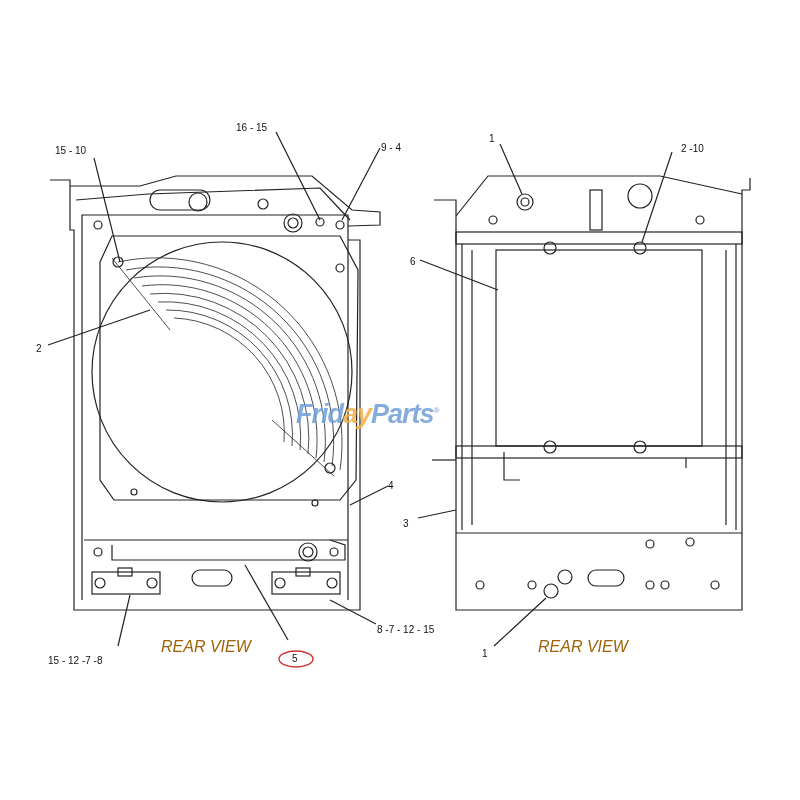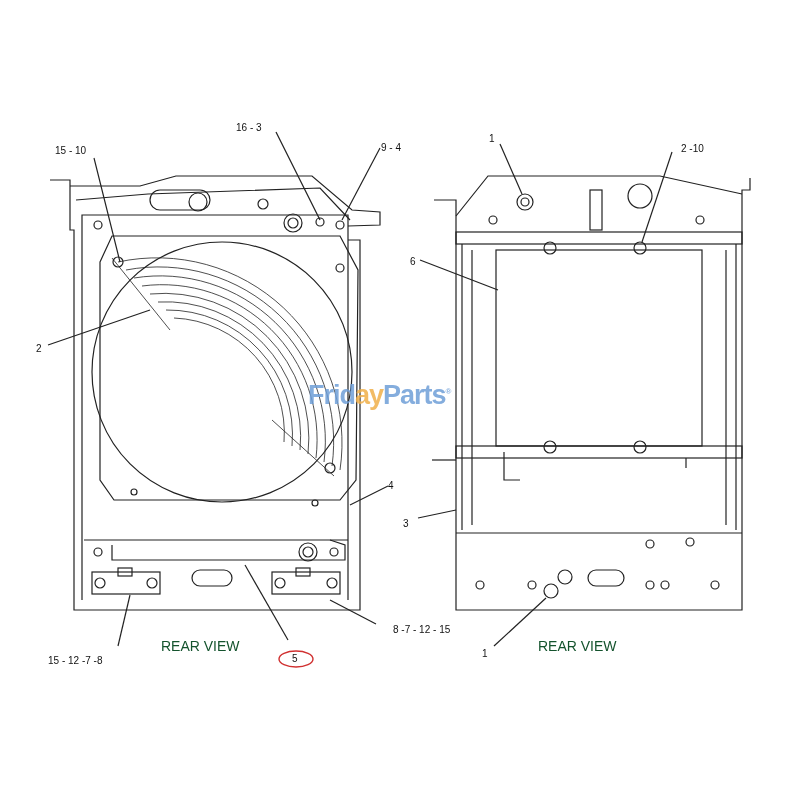--- a/index.html
+++ b/index.html
@@ -1,20 +1,20 @@
 <!DOCTYPE html>
 <html><head>
 <meta charset="utf-8">
 <style>
   html, body { margin:0; padding:0; background:#ffffff; }
   body { width:800px; height:800px; position:relative; overflow:hidden; font-family:"Liberation Sans", sans-serif; }
   svg { position:absolute; left:0; top:0; }
   .lbl { position:absolute; font-size:10px; color:#111; white-space:nowrap; }
-  .view { position:absolute; font-size:14px; color:#14532d; white-space:nowrap; }
-  .wm { position:absolute; left:296px; top:380px; font-size:27px; font-weight:bold; color:#6f9fd8; opacity:.85; letter-spacing:-1px;margin-left:12px; }
+  .view { position:absolute; font-size:16px; color:#a16207; white-space:nowrap;font-style:italic; }
+  .wm { position:absolute; left:296px; top:399px; font-size:27px; font-weight:bold; font-style:italic; color:#6f9fd8; opacity:.85; letter-spacing:-1px; }
   .wm .y { color:#f0b04a; }
 </style>
 </head>
 <body>
 
 <svg width="800" height="800" viewBox="0 0 800 800" fill="none" stroke="#222" stroke-width="1.2">
 
   <g>
     <path d="M50 180 L70 180 L70 230 L74 230 L74 610 L360 610 L360 240 L348 240"></path>
     <path d="M70 186 L140 186 L176 176 L312 176 L352 210 L380 212 L380 225 L348 226"></path>
@@ -119,25 +119,25 @@
       <path d="M494 646 L546 598"></path>
   </g>
 </svg>
 
 <div class="wm"><span>Frid</span><span class="y">ay</span><span>Parts</span><sup style="font-size:8px">®</sup></div>
 
 <div class="view" style="left:161px;top:638px">REAR VIEW</div>
 <div class="view" style="left:538px;top:638px">REAR VIEW</div>
 
 <div class="lbl" style="left:55px;top:145px">15 - 10</div>
-<div class="lbl" style="left:236px;top:122px">16 - 3</div>
+<div class="lbl" style="left:236px;top:122px">16 - 15</div>
 <div class="lbl" style="left:381px;top:142px">9 - 4</div>
 <div class="lbl" style="left:36px;top:343px">2</div>
 <div class="lbl" style="left:388px;top:480px">4</div>
-<div class="lbl" style="left:393px;top:624px">8 -7 - 12 - 15</div>
+<div class="lbl" style="left:377px;top:624px">8 -7 - 12 - 15</div>
 <div class="lbl" style="left:48px;top:655px">15 - 12 -7 -8</div>
 <div class="lbl" style="left:292px;top:653px">5</div>
 
 <div class="lbl" style="left:489px;top:133px">1</div>
 <div class="lbl" style="left:681px;top:143px">2 -10</div>
 <div class="lbl" style="left:410px;top:256px">6</div>
 <div class="lbl" style="left:403px;top:518px">3</div>
 <div class="lbl" style="left:482px;top:648px">1</div>
 
 </body></html>

